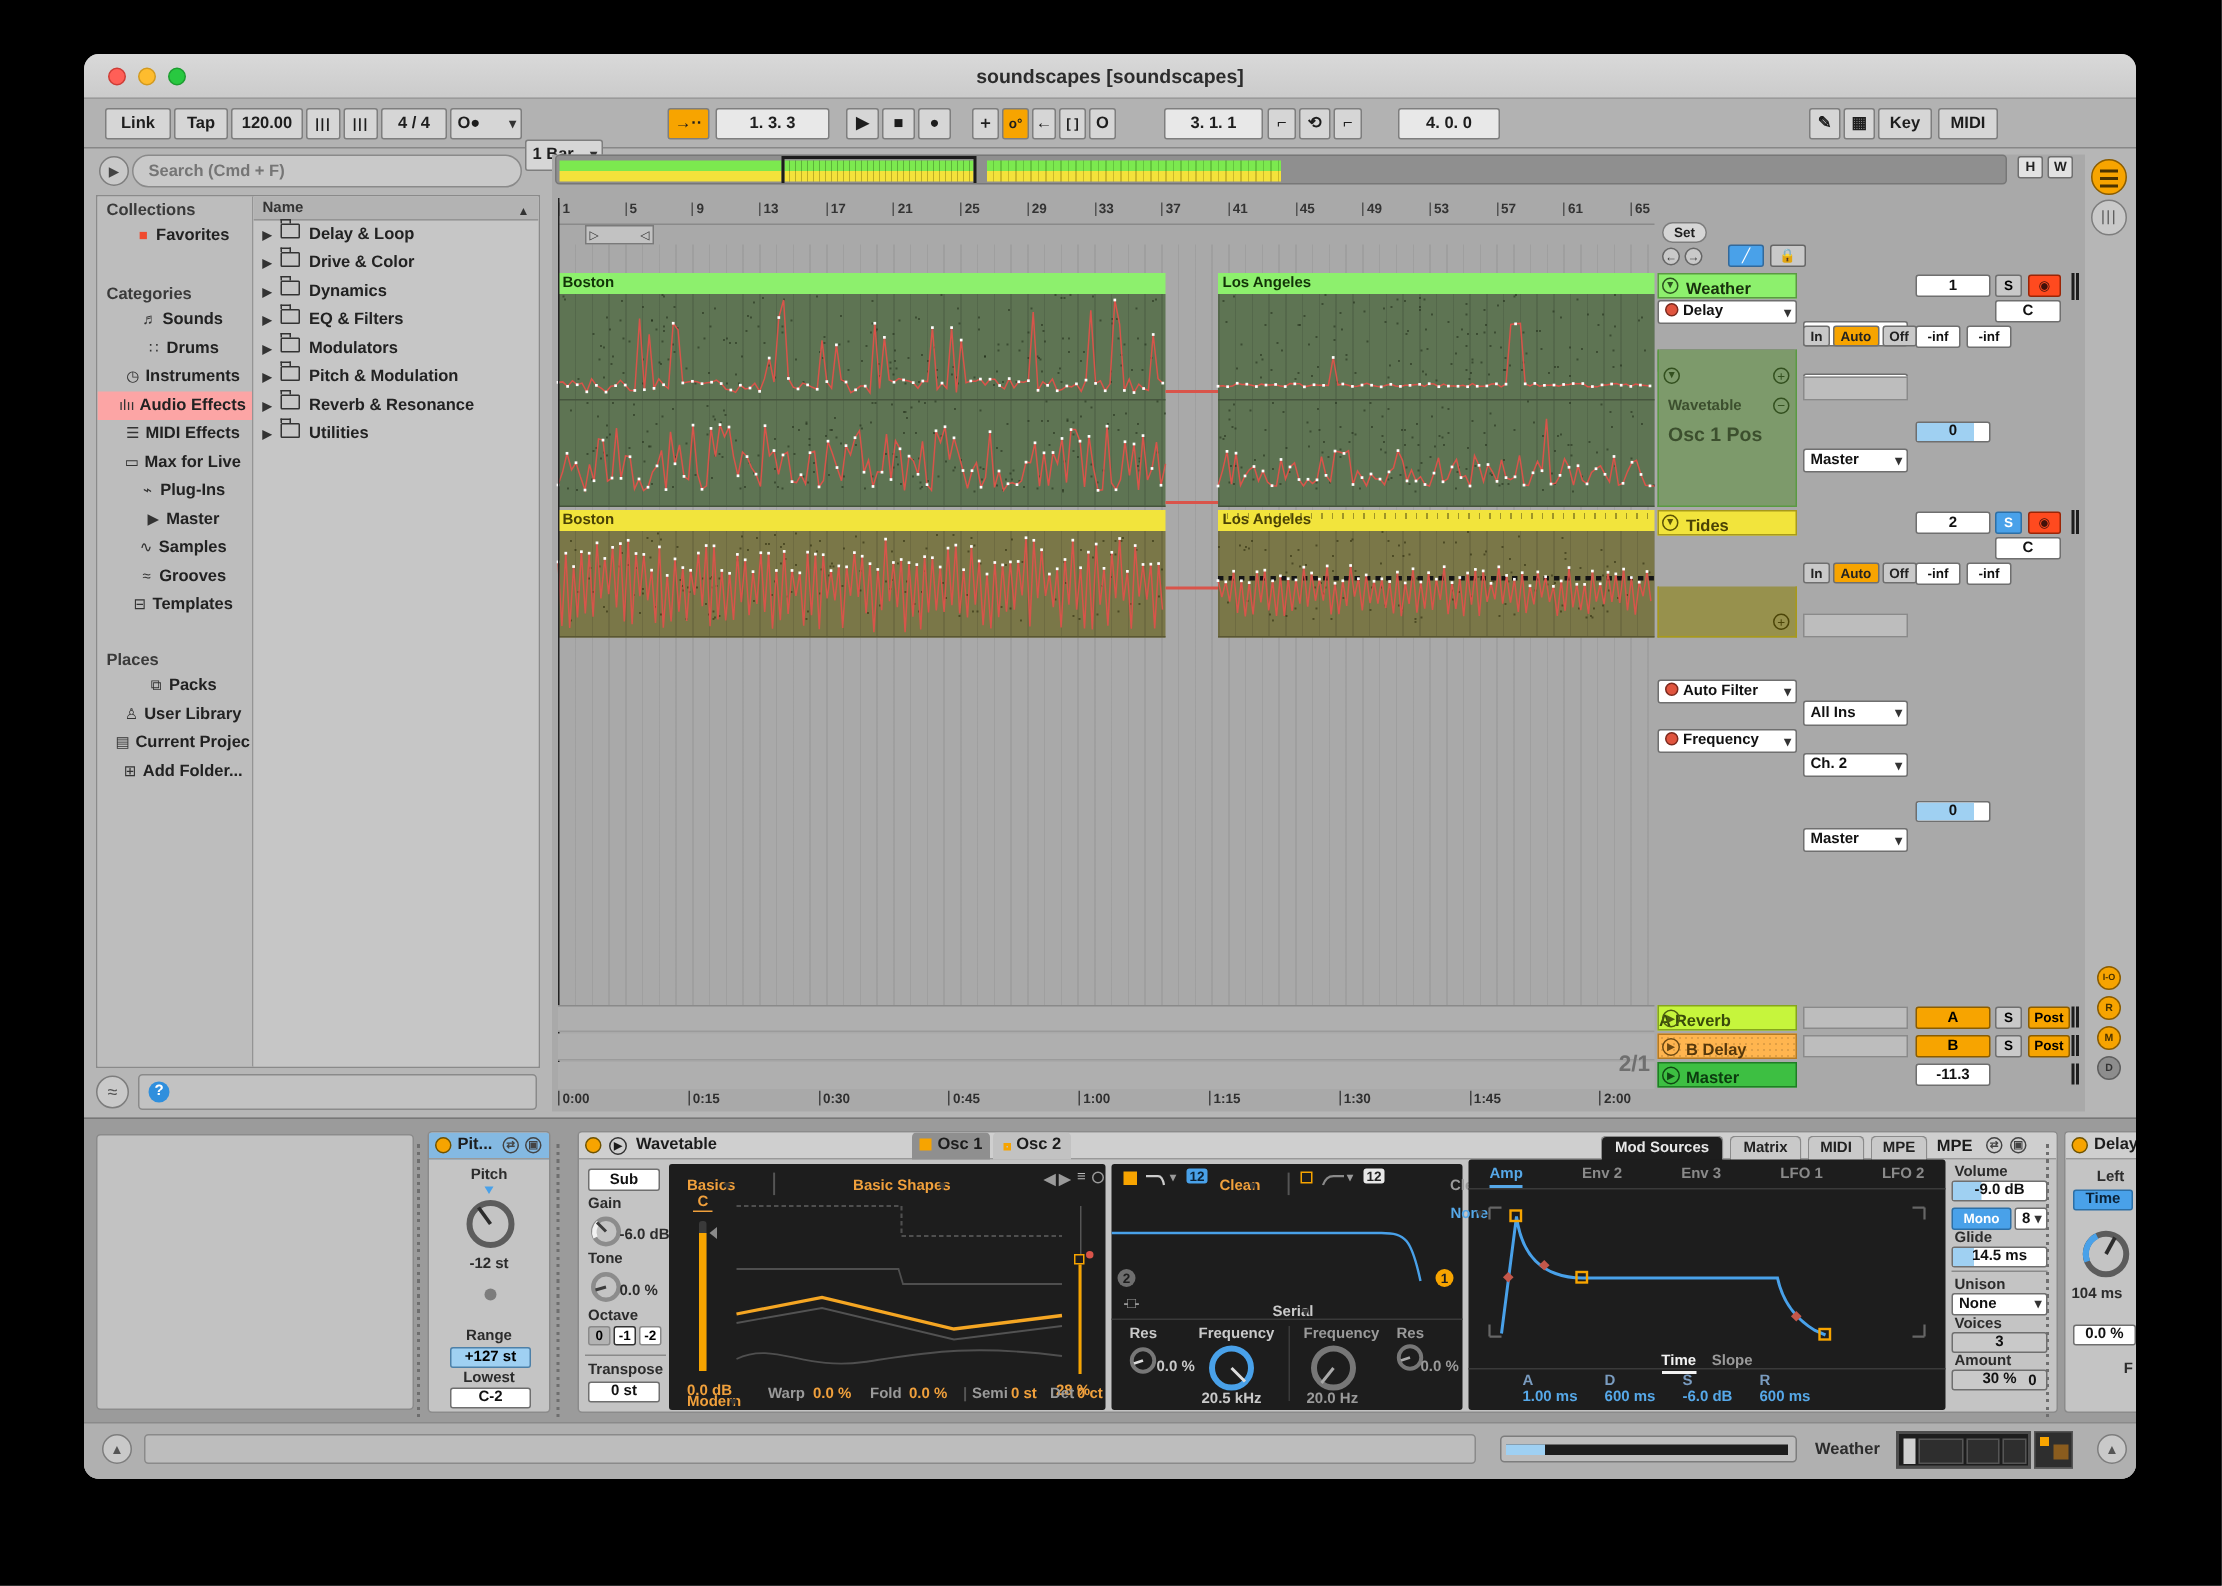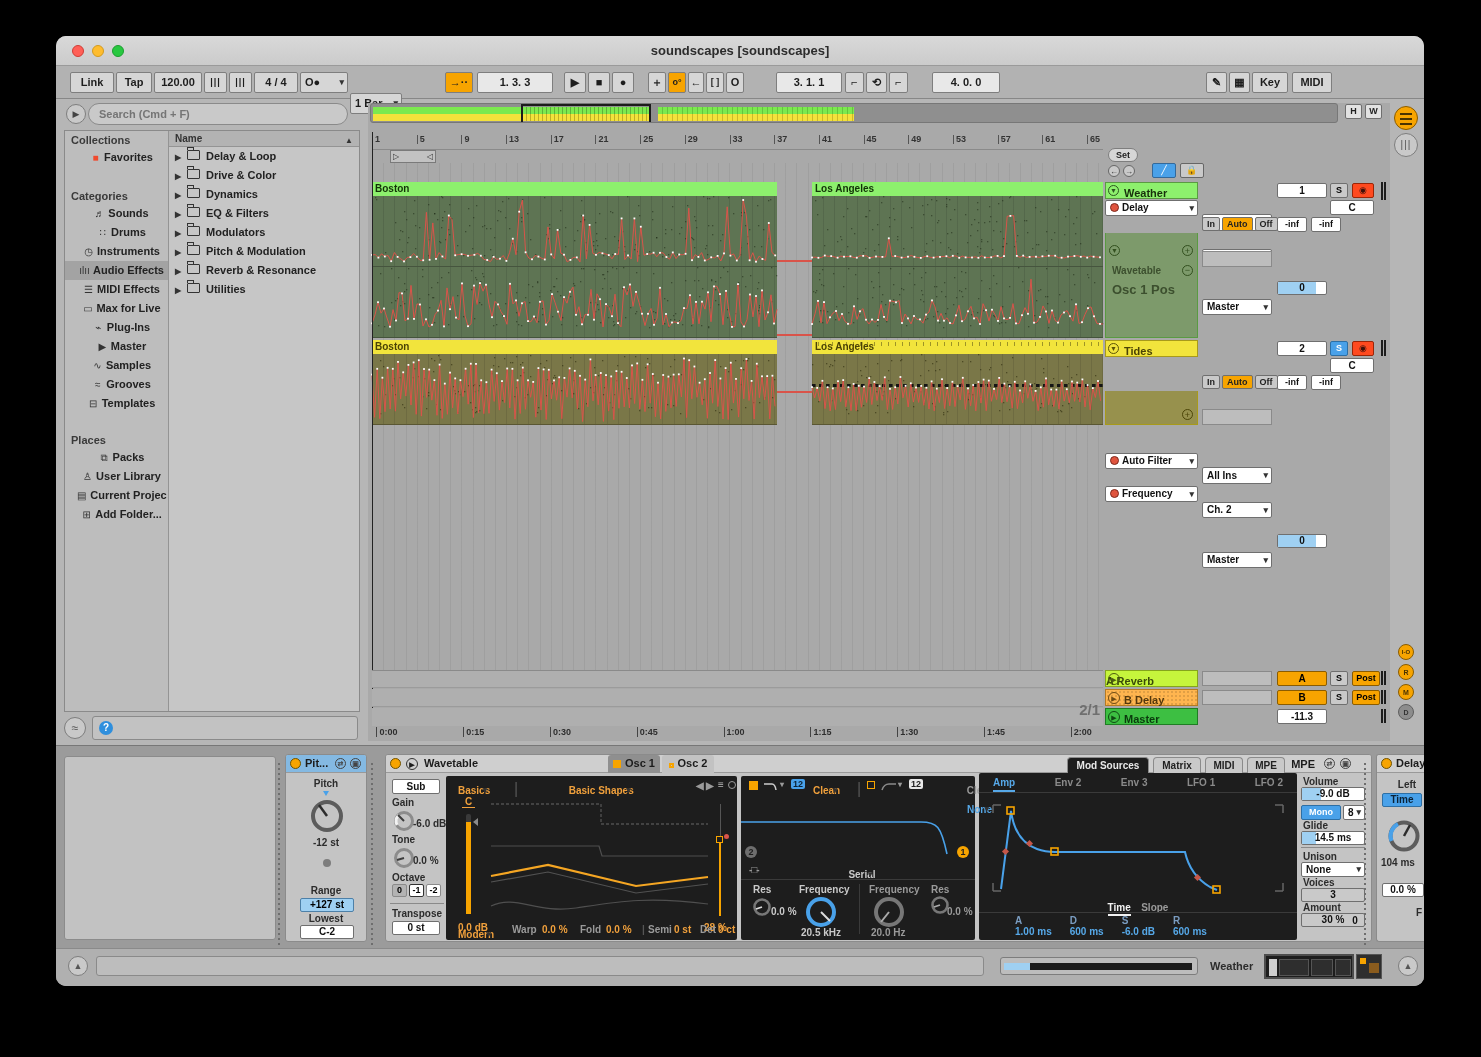--- a/index.html
+++ b/index.html
@@ -27,21 +27,21 @@
     border:1px solid #7c2a1e;margin-right:3px;vertical-align:-1px;}
   .mon{display:flex;gap:2px;}
   .mon span{flex:0 0 auto;border:1px solid #6f6f6f;border-radius:2px;background:#c9c9c9;font-size:9px;
     font-weight:700;padding:1px 4px;color:#222;}
   .mon span.on{background:#f7a400;}
   .cir{border-radius:50%;display:inline-block;}
   
   .browser-side .hdr{font-size:11px;font-weight:700;color:#3a3a3a;padding:3px 6px 2px;}
   .brow{height:19px;line-height:19px;font-size:11px;font-weight:700;color:#222;padding-left:7px;white-space:nowrap;cursor:default;text-align:center;}
   .brow .ic{display:inline-block;width:17px;font-size:10px;color:#333;font-weight:400;}
-  .brow.sel{background:#a3a3a3;}
+  .brow.sel{background:#fca5a5;}
   .frow{height:19px;line-height:19px;font-size:11px;font-weight:700;color:#222;padding-left:6px;white-space:nowrap;}
   .tri{display:inline-block;width:12px;font-size:8px;color:#333;}
   .folder{display:inline-block;width:13px;height:10px;border:1.5px solid #333;border-radius:1px;position:relative;margin-right:6px;}
   .folder::before{content:"";position:absolute;left:-1px;top:-4px;width:5px;height:2px;border:1.5px solid #333;border-bottom:none;}
   
   .grid{background-image:repeating-linear-gradient(90deg,rgba(0,0,0,.10) 0 1px,transparent 1px 11.17px);}
   .gridlite{background-image:repeating-linear-gradient(90deg,rgba(0,0,0,.06) 0 1px,transparent 1px 11.17px);}
   .cliphead{font-size:10px;font-weight:700;color:#123307;line-height:14px;padding-left:3px;overflow:hidden;white-space:nowrap;}
   .barcell{flex:0 0 44.7px;font-size:9px;font-weight:700;color:#333;}
   .barcell i{font-style:normal;border-left:1px solid #555;padding-left:2px;display:inline-block;height:9px;line-height:9px;margin-top:3px;}
@@ -1516,21 +1516,21 @@
       </div>
 
     <div class="abs" style="left:4px;top:29px;width:1px;height:594px;background:#222;"></div>
 
 
     <div class="abs" style="left:4px;top:567px;width:731px;height:18px;background:#aFaFaF;border-top:1px solid #8a8a8a;border-bottom:1px solid #9b9b9b;"></div>
     <div class="abs" style="left:4px;top:586px;width:731px;height:18px;background:#aFaFaF;border-bottom:1px solid #9b9b9b;"></div>
     <div class="abs" style="left:4px;top:605px;width:731px;height:18px;background:#aFaFaF;"></div>
     <div class="abs" style="left:640px;top:598px;width:92px;text-align:right;font-size:15px;font-weight:700;color:#6f6f6f;">2/1</div>
 
-    <div class="abs" style="left:4px;top:624px;width:790px;height:14px;display:flex;overflow:hidden;justify-content:center;">
+    <div class="abs" style="left:4px;top:624px;width:790px;height:14px;display:flex;overflow:hidden;">
 
     <div class="tcell"><i>0:00</i></div>
         <div class="tcell"><i>0:15</i></div>
         <div class="tcell"><i>0:30</i></div>
         <div class="tcell"><i>0:45</i></div>
         <div class="tcell"><i>1:00</i></div>
         <div class="tcell"><i>1:15</i></div>
         <div class="tcell"><i>1:30</i></div>
         <div class="tcell"><i>1:45</i></div>
         <div class="tcell"><i>2:00</i></div>

